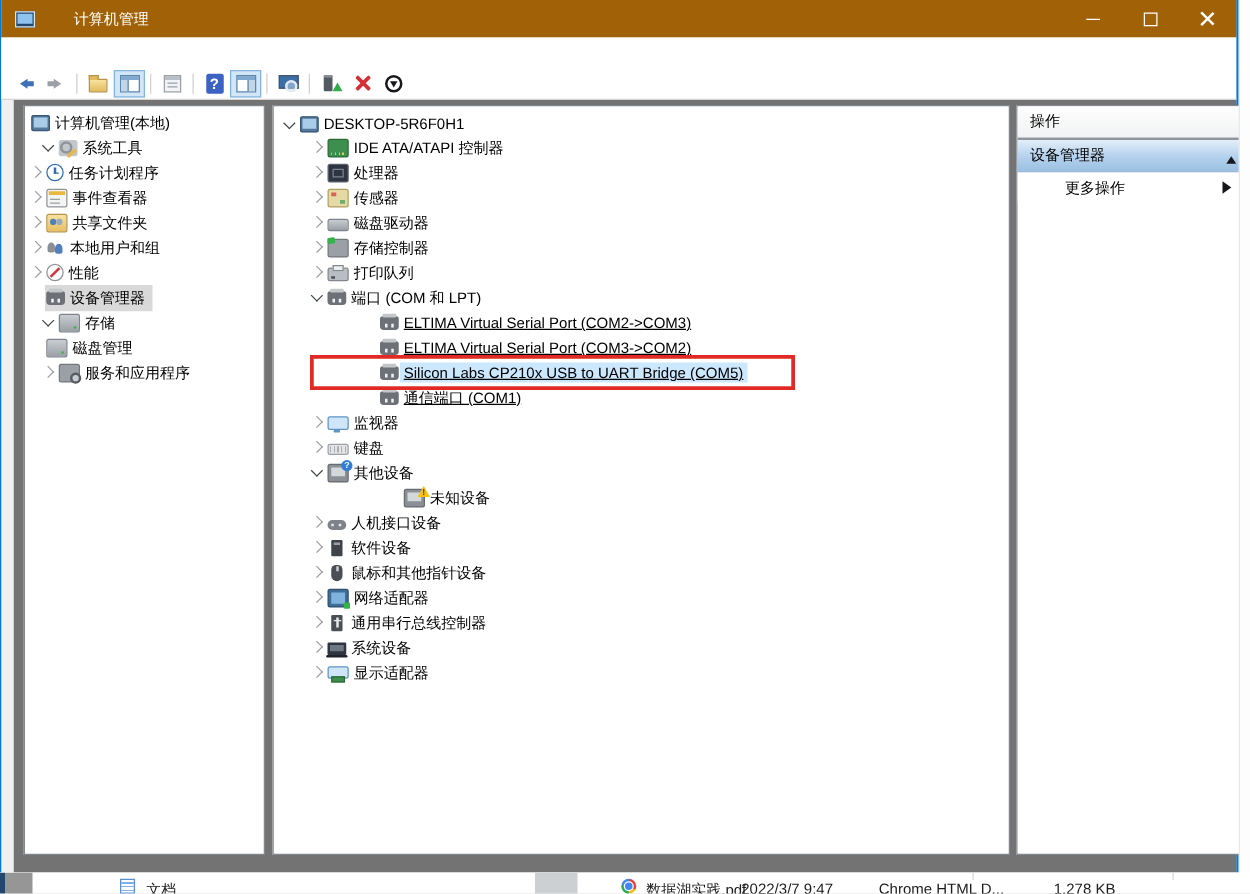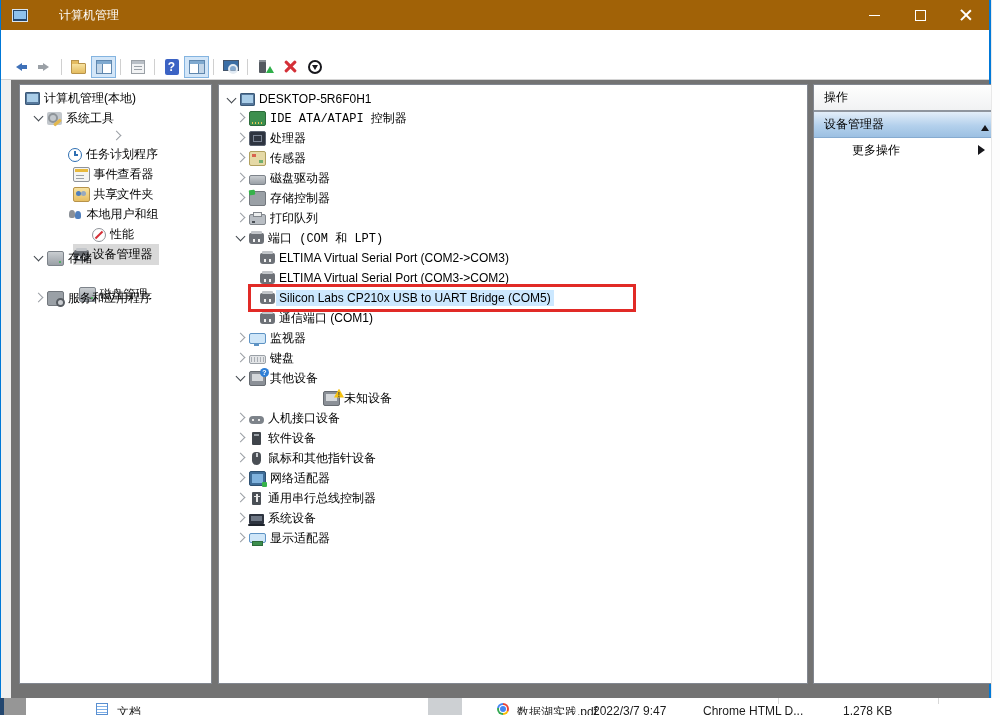--- a/index.html
+++ b/index.html
@@ -61,22 +61,22 @@
   
   .trow{height:20px;display:flex;align-items:center;white-space:nowrap;position:relative;}
   .chev{width:16px;height:16px;position:relative;flex:none;}
   .chev::before{position:absolute;left:5px;width:6px;height:6px;}
   .st-col > .chev::before{content:"";top:4px;border-right:1.4px solid #9a9ea4;border-bottom:1.4px solid #9a9ea4;transform:rotate(-45deg);}
   .st-exp > .chev::before{content:"";top:3px;border-right:1.4px solid #41464d;border-bottom:1.4px solid #41464d;transform:rotate(45deg);}
   .rw{display:flex;align-items:center;padding:1px 3px 1px 1px;}
   .tlabel{padding:1px 3px;}
   .sel-gray .rw{background:#d9d9d9;}
   .sel-blue .tlabel{background:#cce8ff;}
-  .lp .lvl0{padding-left:4px;} .lp .lvl1{padding-left:10px;} .lp .lvl2{flex-direction:column;}
-  .mp .lvl0{padding-left:4px;align-items:flex-end;} .mp .lvl1{padding-left:13px;font-family:Liberation Mono, monospace;} .mp .lvl2{padding-left:24px;} .mp .lvl3{padding-left:87px;}
+  .lp .lvl0{padding-left:4px;} .lp .lvl1{padding-left:10px;} .lp .lvl2{}
+  .mp .lvl0{padding-left:4px;align-items:flex-end;} .mp .lvl1{padding-left:26px;} .mp .lvl2{padding-left:68px;text-decoration:underline;} .mp .lvl3{padding-left:87px;}
   .redbox{display:none;}
   .boxed .redbox{display:block;position:absolute;left:29px;top:-4px;width:388px;height:28px;
                  border:3px solid #e12a26;box-sizing:border-box;z-index:5;pointer-events:none;}
   
   .dicon{width:15px;height:13px;position:relative;flex:none;border-radius:2px;margin-right:1px;}
   .dicon::before,.dicon::after{content:"";position:absolute;}
   .d-mgmt,.d-pc{background:#56789c;box-shadow:inset 0 0 0 1px #3a5876;}
   .d-mgmt::before,.d-pc::before{inset:2px 2px 3px 2px;background:#a9cde8;}
   .d-systools{background:#c2c7cc;}
   .d-systools::before{left:1px;top:1px;width:6px;height:6px;border-radius:50%;border:2px solid #8e9499;}

